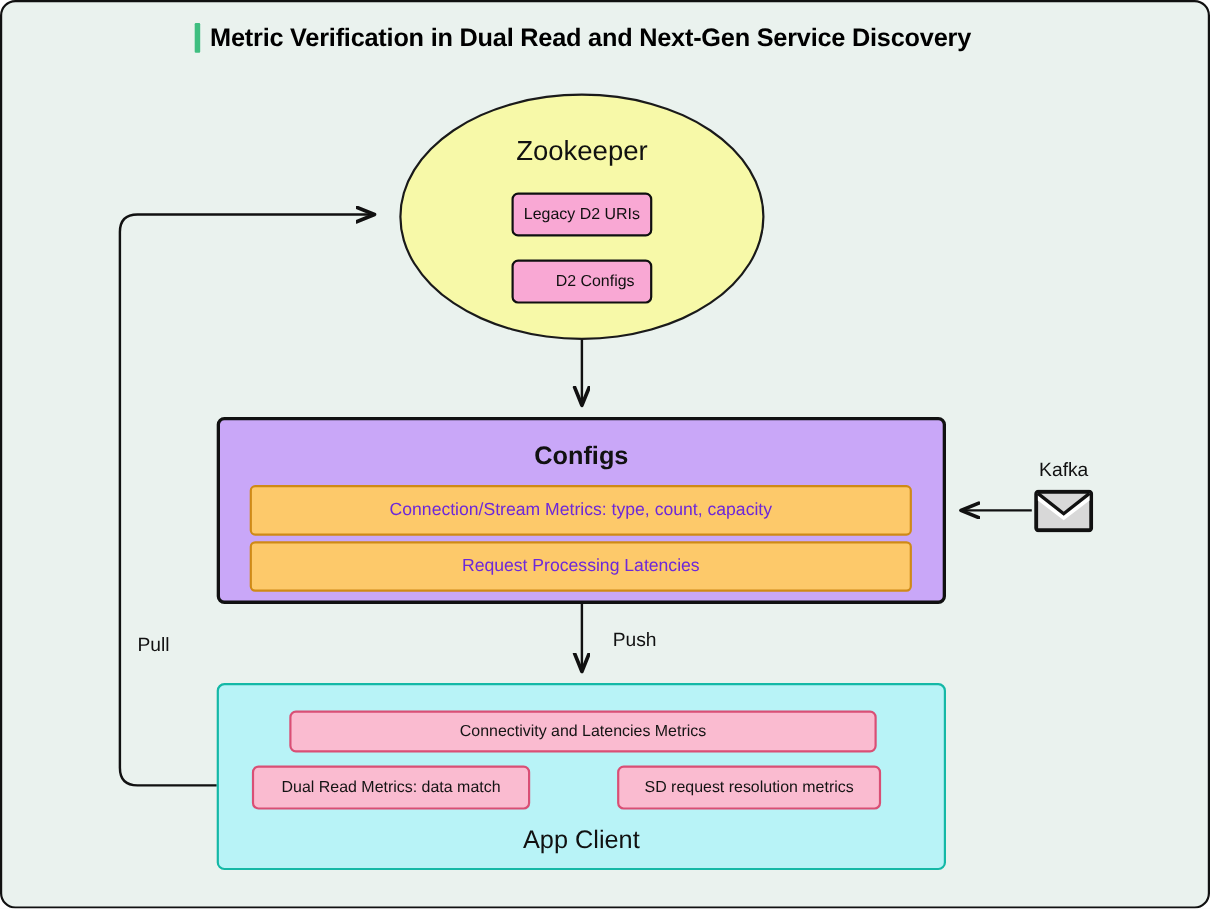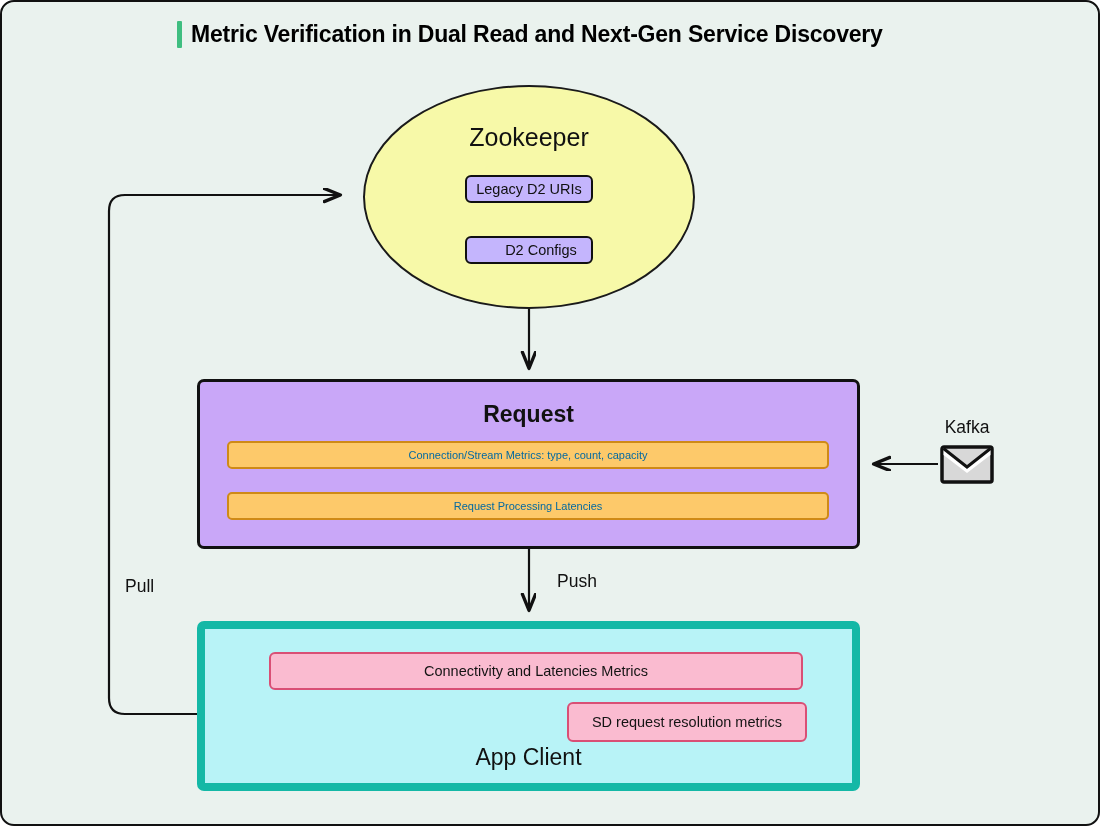--- a/index.html
+++ b/index.html
@@ -78,22 +78,22 @@
     width: 100%;
     text-align: center;
     font-size: 25px;
     color: #111111;
   }
   .zk-chip {
     position: absolute;
     left: 50%;
     transform: translateX(-50%);
     width: 128px;
-    height: 28px;
-    background: #c4b5fd;
+    height: 40px;
+    background: #f9a8d4;
     border: 2px solid #101010;
     border-radius: 6px;
     box-sizing: border-box;
     display: flex;
     align-items: center;
     justify-content: center;
     font-size: 14.5px;
     color: #101010;
     white-space: nowrap;
   }
@@ -119,44 +119,44 @@
     width: 100%;
     text-align: center;
     font-size: 23px;
     font-weight: 700;
     color: #111111;
   }
   .obs-bar {
     position: absolute;
     left: 27px;
     width: 602px;
-    height: 28px;
+    height: 46px;
     background: #fdc96a;
     border: 2px solid #cf8a17;
     border-radius: 5px;
     box-sizing: border-box;
     display: flex;
     align-items: center;
     justify-content: center;
-    font-size: 11px;
-    color: #0369a1;
+    font-size: 16px;
+    color: #6d28d9;
     white-space: nowrap;
   }
   #obs-bar-0 { top: 59px; }
   #obs-bar-1 { top: 110px; }
 
   
   #appclient {
     position: absolute;
     left: 195px;
     top: 619px;
     width: 663px;
     height: 170px;
     background: #b8f3f7;
-    border: 8px solid #14b8a6;
+    border: 2px solid #14b8a6;
     border-radius: 7px;
     box-sizing: border-box;
   }
   #appclient-title {
     position: absolute;
     left: 0;
     bottom: 12px;
     width: 100%;
     text-align: center;
     font-size: 23px;
@@ -243,27 +243,28 @@
     </g>
   </svg>
 
   <div id="zookeeper">
     <div id="zk-title">Zookeeper</div>
     <div class="zk-chip" id="zk-chip-0">Legacy D2 URIs</div>
     <div class="zk-chip" id="zk-chip-1">D2 Configs</div>
   </div>
 
   <div id="observer">
-    <div id="observer-title">Request</div>
+    <div id="observer-title">Configs</div>
     <div class="obs-bar" id="obs-bar-0">Connection/Stream Metrics: type, count, capacity</div>
     <div class="obs-bar" id="obs-bar-1">Request Processing Latencies</div>
   </div>
 
   <div id="appclient">
     <div class="ac-chip" id="ac-chip-0">Connectivity and Latencies Metrics</div>
+    <div class="ac-chip" id="ac-chip-1">Dual Read Metrics: data match</div>
     <div class="ac-chip" id="ac-chip-2">SD request resolution metrics</div>
     <div id="appclient-title">App Client</div>
   </div>
 
   <div id="kafka">
     <div id="kafka-label">Kafka</div>
     <svg id="kafka-icon" viewBox="0 0 54 39">
       <rect x="2" y="2" width="50" height="35" rx="2" fill="#d8d8d8" stroke="#111111" stroke-width="3.5"></rect>
       <path d="M3.5,3.5 L27,22 L50.5,3.5 L50.5,10 L27,28 L3.5,10 Z" fill="#ffffff" stroke="none"></path>
       <path d="M3.5,3.5 L27,22 L50.5,3.5" fill="none" stroke="#111111" stroke-width="3"></path>

